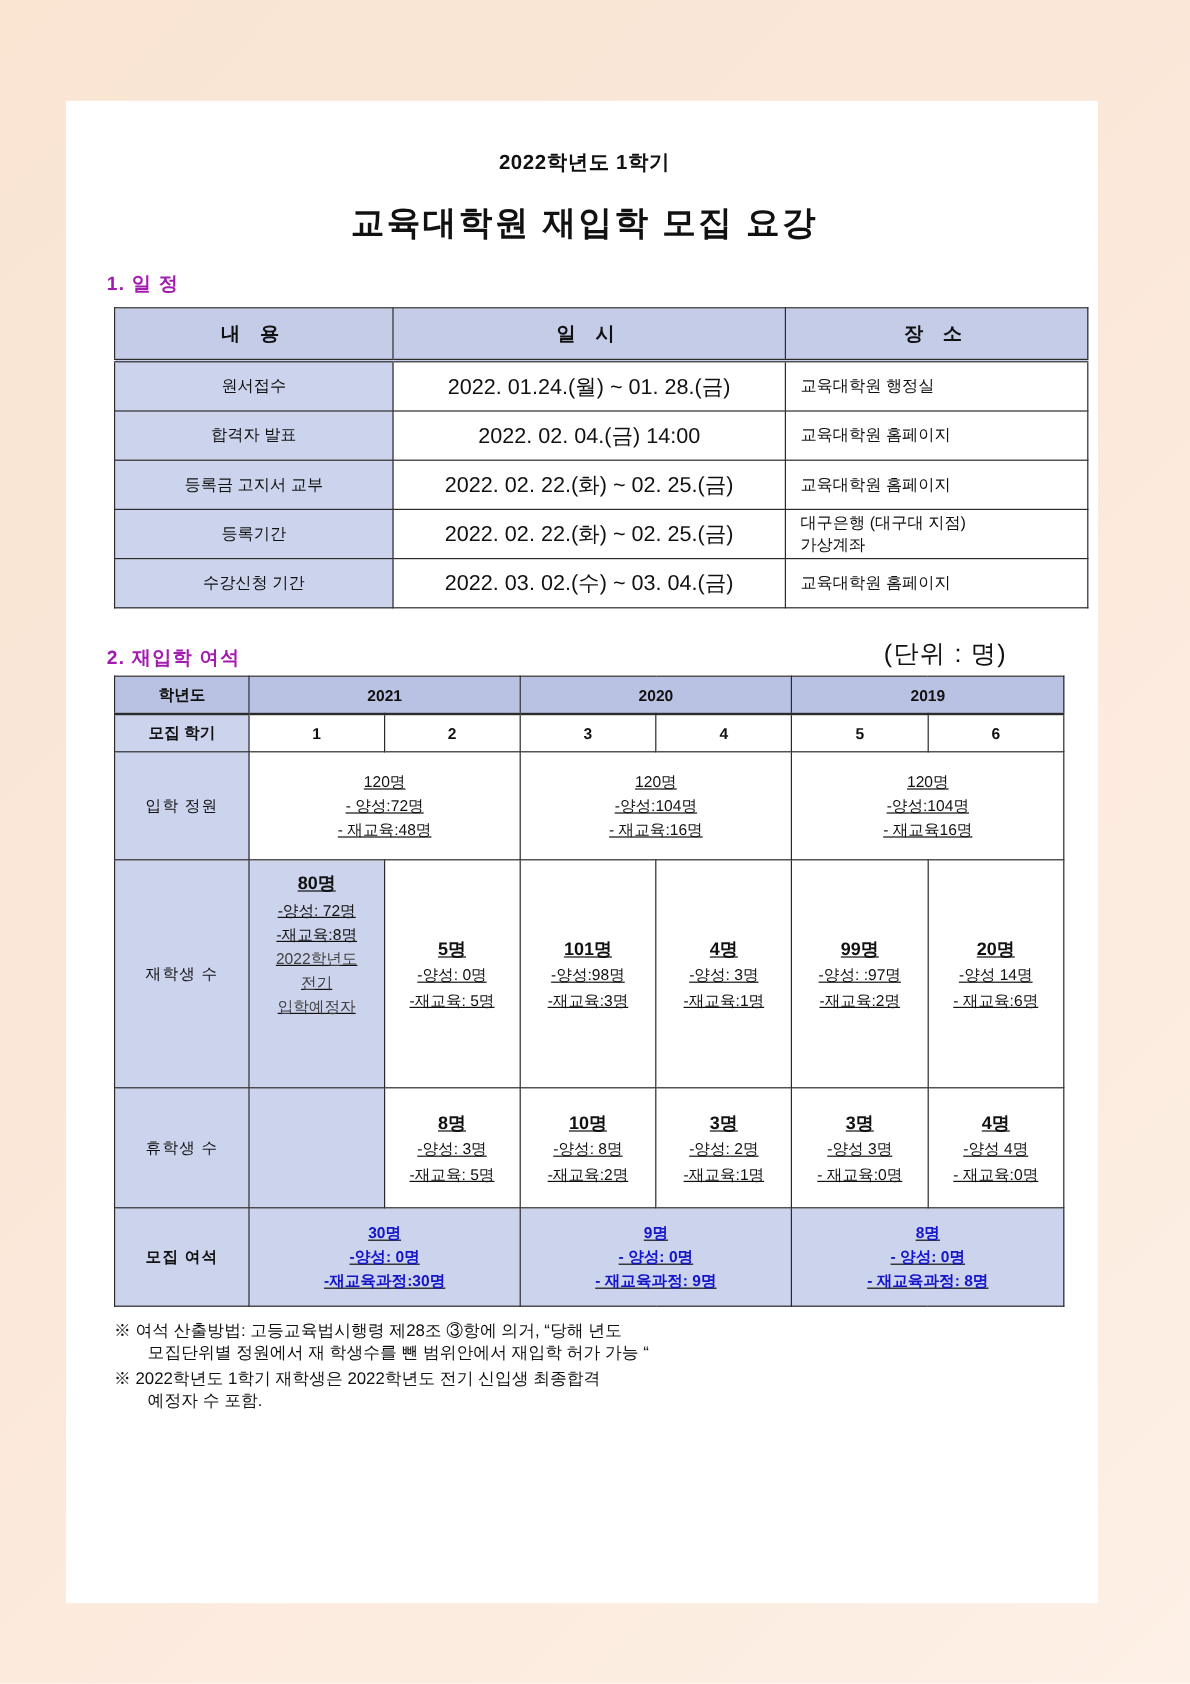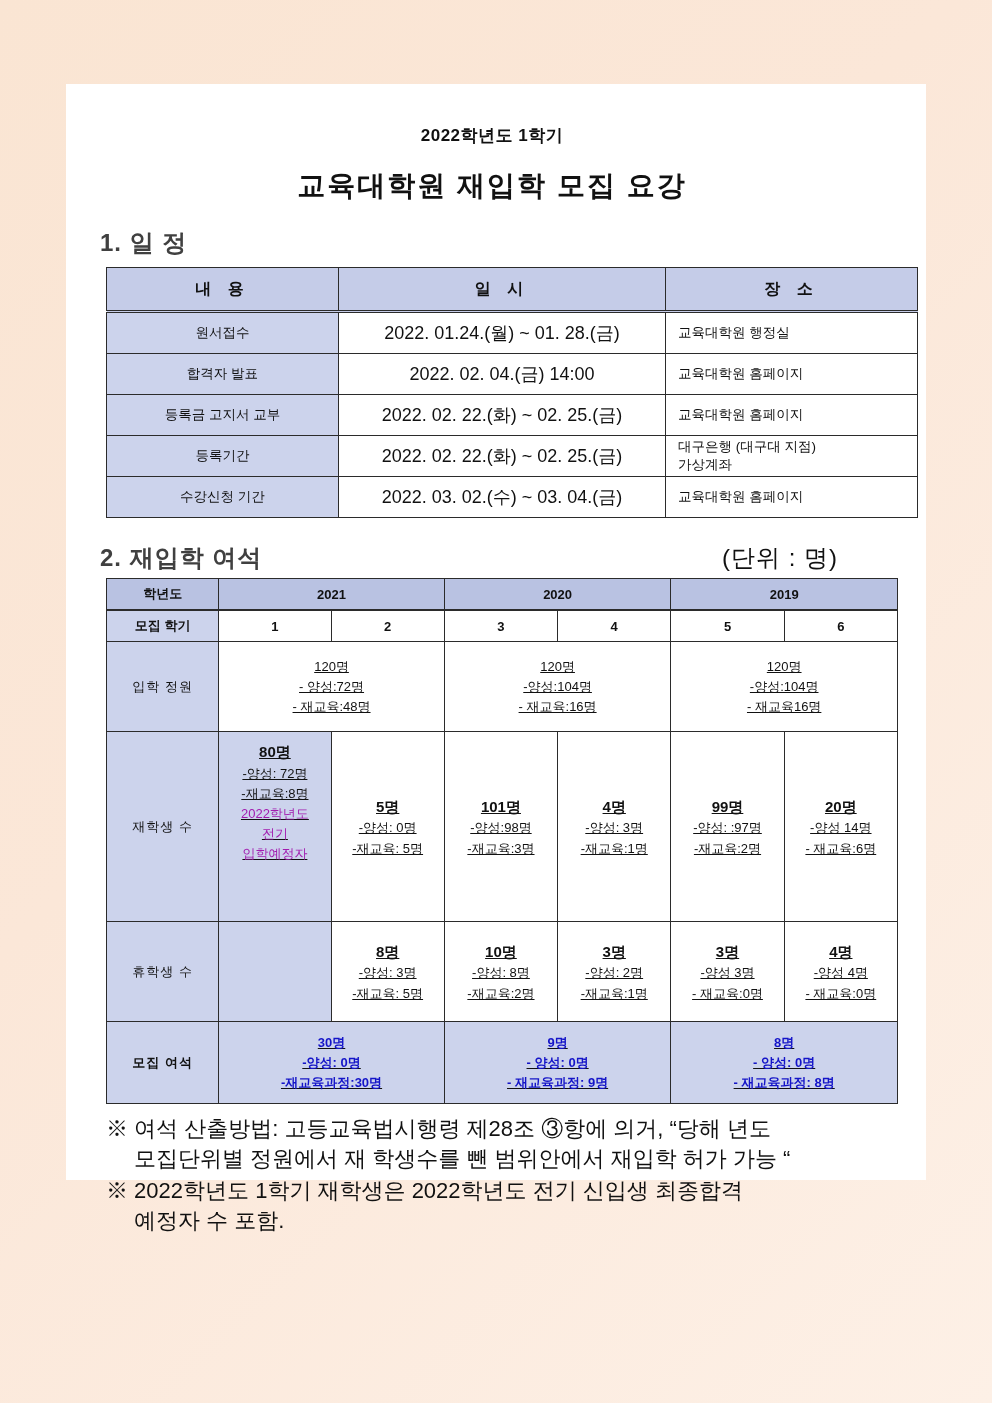--- a/index.html
+++ b/index.html
@@ -8,61 +8,61 @@
   }
   body {
     width: 992px;
     height: 1403px;
     background: linear-gradient(135deg, #fae5d3 0%, #fbe7d8 40%, #fdf0e6 100%);
     font-family: "Liberation Sans", sans-serif;
     overflow: hidden;
   }
   .page {
     position: absolute;
-    left: 66px;
+    left: 55px;
     top: 84px;
     width: 860px;
-    height: 1096px;
+    height: 1252px;
     background: #ffffff;
     box-sizing: border-box;
-    padding: 28px 42px 0 34px;
+    padding: 28px 30px 0 34px;
   }
   .doc-subtitle {
     text-align: center;
     font-size: 17px;
     font-weight: bold;
     color: #111;
     letter-spacing: 0.5px;
     margin-top: 12px;
   }
   .doc-title {
     text-align: center;
     font-size: 28px;
     font-weight: bold;
     color: #111;
     letter-spacing: 2px;
     margin-top: 20px;
   }
   .section-heading {
-    font-size: 24px;
-    font-weight: bold;
-    color: #404040;
+    font-size: 16px;
+    font-weight: bold;
+    color: #a21caf;
     margin-top: 22px;
     margin-bottom: 8px;
     letter-spacing: 1px;
   }
   .section-row {
     display: flex;
     align-items: flex-end;
     justify-content: space-between;
     margin-top: 24px;
     margin-bottom: 4px;
   }
   .unit-note {
-    font-size: 24px;
+    font-size: 21px;
     color: #111;
     letter-spacing: 1px;
     padding-right: 46px;
   }
 
   
   table.sched {
     border-collapse: collapse;
     width: 760px;
     margin-left: 6px;
@@ -151,38 +151,38 @@
   }
   .cell-block .big {
     font-weight: bold;
     font-size: 15px;
   }
   .cell-left {
     text-align: left;
     padding-left: 6px;
   }
   .red {
-    color: #a21caf;
+    color: #404040;
   }
   .blue {
     color: #1414c8;
     font-weight: bold;
   }
   .shade {
     background: #ccd3ec;
   }
   .num-line {
     display: block;
   }
 
   
   .notes {
     margin-top: 10px;
     margin-left: 6px;
-    font-size: 22px;
+    font-size: 14px;
     color: #111;
     line-height: 1.35;
   }
   .notes p {
     margin: 0 0 2px 0;
   }
   .notes .indent {
     padding-left: 28px;
     display: block;
   }

